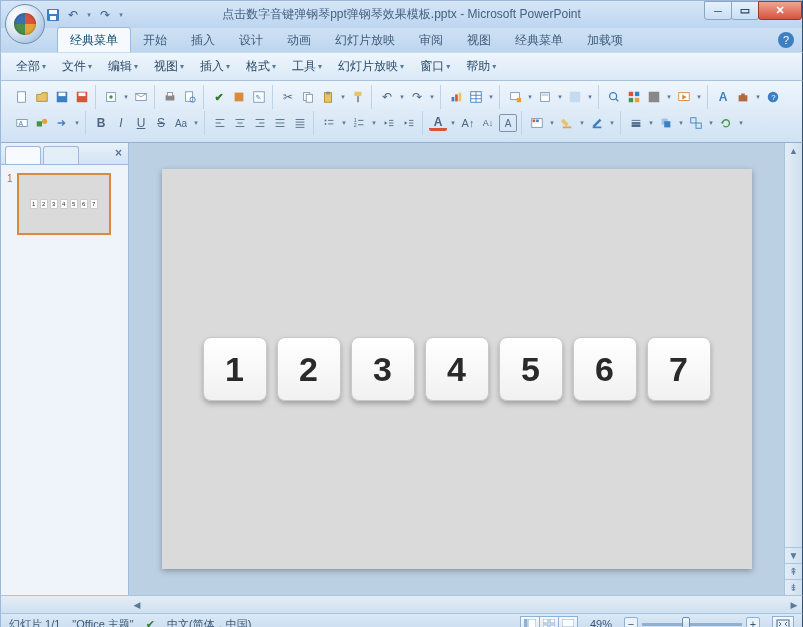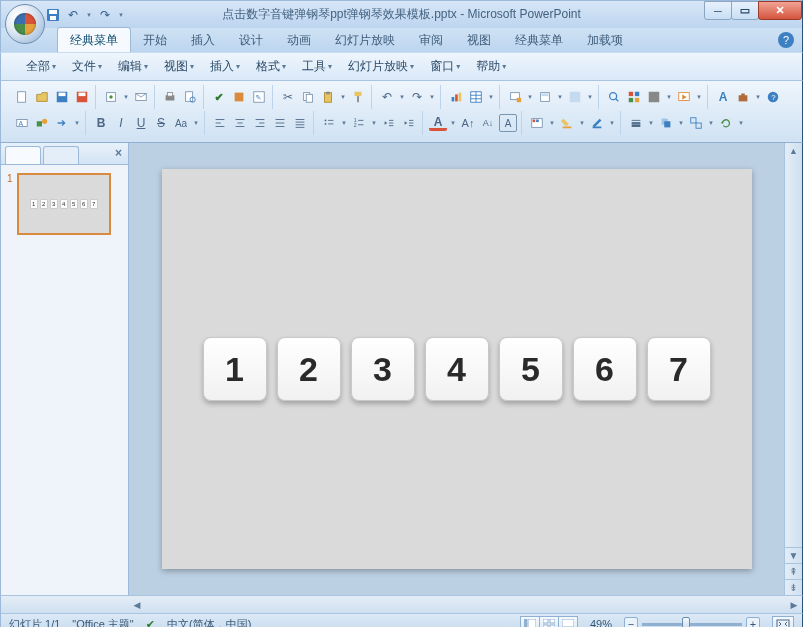--- a/index.html
+++ b/index.html
@@ -20,21 +20,21 @@
 .office-btn-inner { width: 22px; height: 22px; border-radius: 50%; background:
   conic-gradient(#d9533a 0 90deg, #e7a13c 90deg 180deg, #4a8f4a 180deg 270deg, #3c6fb0 270deg 360deg); box-shadow: inset 0 0 3px rgba(0,0,0,0.4); }
 
 
 .ribbon-tabs { height: 24px; background: linear-gradient(#cfe2f4,#bcd5ef); display: flex; align-items: flex-end; padding-left: 56px; font-size: 12px; border-left: 1px solid #9db9d9; border-right: 1px solid #2b5278; position: relative; }
 .rtab { padding: 4px 12px 3px; color: #3e5c7a; cursor: default; }
 .rtab.active { background: #f6fafe; border: 1px solid #9db9d9; border-bottom: none; border-radius: 3px 3px 0 0; color: #0c4a6e; }
 .help-icon { position: absolute; right: 8px; top: 4px; width: 16px; height: 16px; border-radius: 50%; background: #3c7fc2; color: #fff; font-size: 11px; display: flex; align-items: center; justify-content: center; }
 
 
-.classic-bar { background: linear-gradient(#eef5fc,#dae9f8); border-top: 1px solid #c9ddf0; border-bottom: 1px solid #a8c4df; padding: 3px 20px; display: flex; gap: 6px; align-items: flex-end; font-size: 12px; border-left: 1px solid #9db9d9; border-right: 1px solid #2b5278; }
+.classic-bar { background: linear-gradient(#eef5fc,#dae9f8); border-top: 1px solid #c9ddf0; border-bottom: 1px solid #a8c4df; padding: 3px 10px; display: flex; gap: 6px; align-items: flex-end; font-size: 12px; border-left: 1px solid #9db9d9; border-right: 1px solid #2b5278; }
 .cmenu { padding: 2px 5px; color: #2b4a68; display: flex; align-items: center; gap: 2px; }
 .cmenu .dd { font-size: 8px; color: #5b7a99; }
 
 
 .toolbars { background: linear-gradient(#eef5fc,#d0e2f3); padding: 3px 8px 6px; border-bottom: 1px solid #8fb0d0; border-left: 1px solid #9db9d9; border-right: 1px solid #2b5278; }
 .trow { display: flex; align-items: center; gap: 2px; height: 26px; }
 .tgrp { display: flex; align-items: center; gap: 2px; padding: 0 4px; border-right: 1px solid #bcd4eb; height: 24px; }
 .tgrp:last-child { border-right: none; }
 .tico { width: 18px; height: 18px; display: flex; align-items: center; justify-content: center; font-size: 12px; color: #4b6785; border-radius: 2px; }
 .tico svg { width: 14px; height: 14px; }

